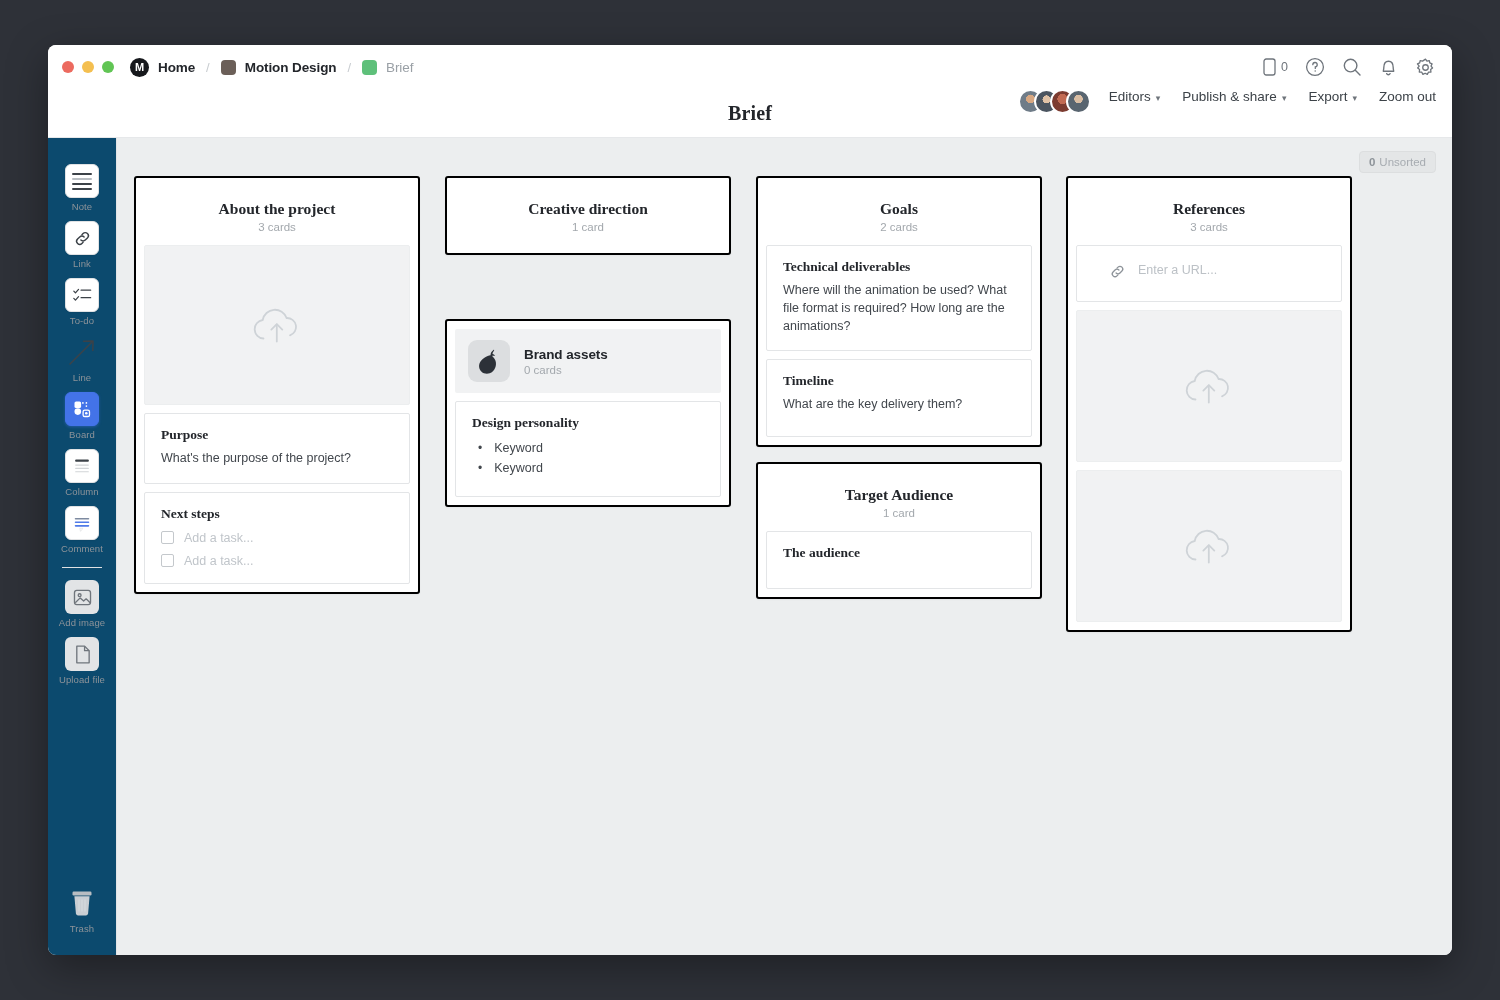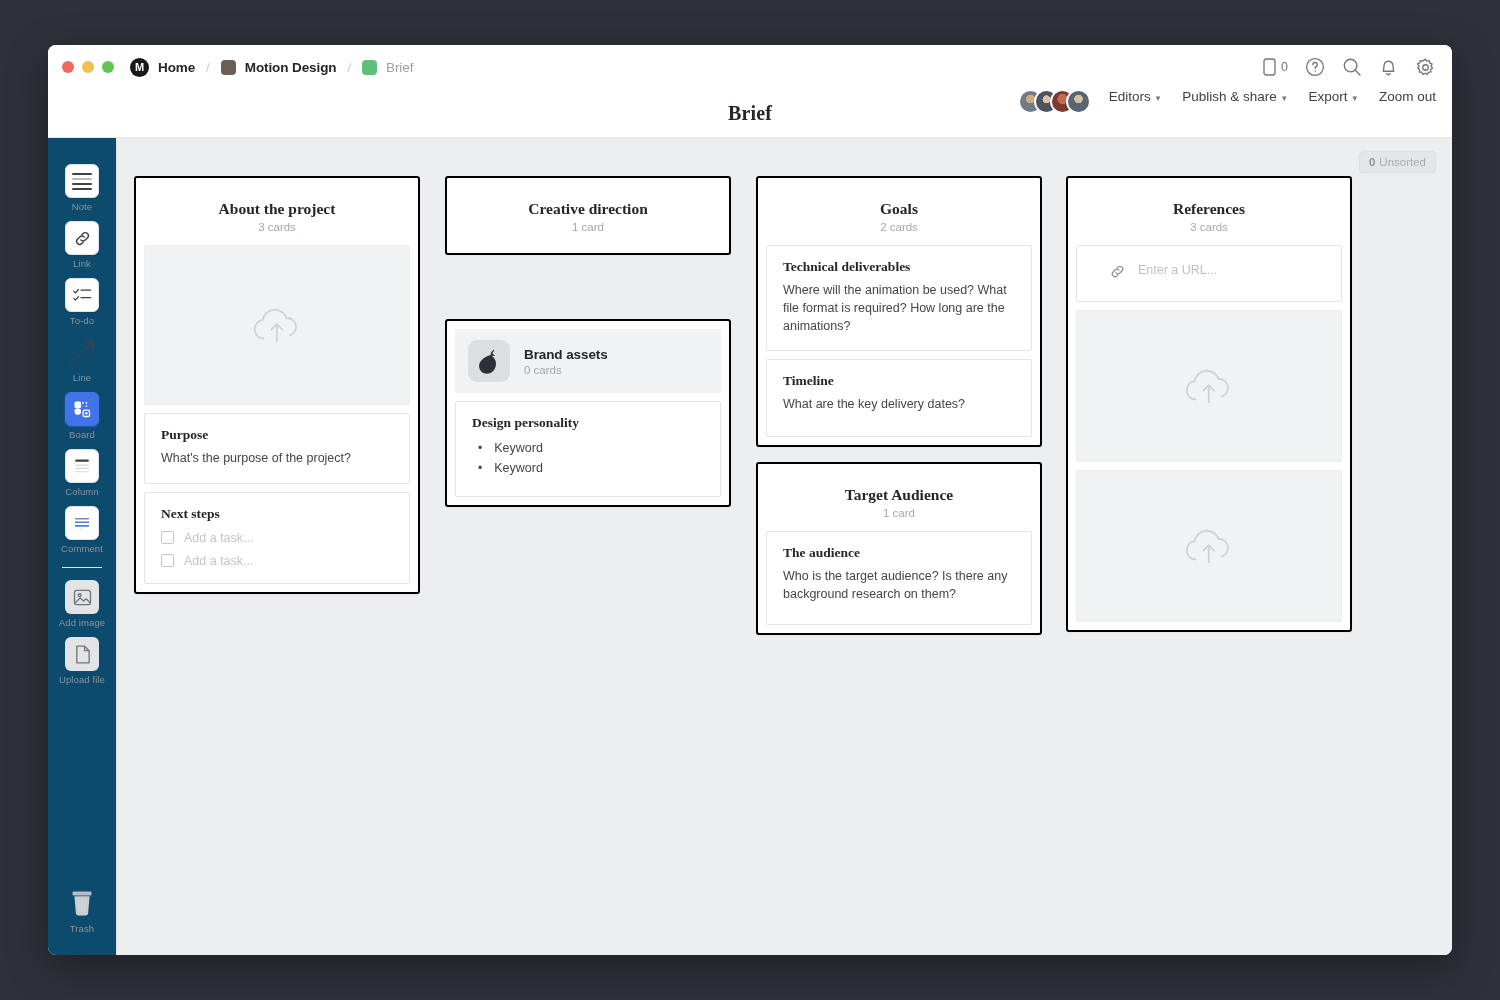--- a/index.html
+++ b/index.html
@@ -528,34 +528,33 @@
             <div class="group-head">
               <div class="group-title">Goals</div>
               <div class="group-sub">2 cards</div>
             </div>
             <div class="card">
               <div class="card-title">Technical deliverables</div>
               <div class="card-text">Where will the animation be used? What file format is required? How long are the animations?</div>
             </div>
             <div class="card" style="padding-bottom:22px;">
               <div class="card-title">Timeline</div>
-              <div class="card-text">What are the key delivery dates?</div>
+              <div class="card-text">What are the key delivery them?</div>
             </div>
           </div>
         </div>
 
         <div class="column" style="left:639px; top:324px; width:286px;">
           <div class="group">
             <div class="group-head">
               <div class="group-title">Target Audience</div>
               <div class="group-sub">1 card</div>
             </div>
             <div class="card" style="padding-bottom:20px;">
               <div class="card-title">The audience</div>
-              <div class="card-text">Who is the target audience? Is there any background research on them?</div>
             </div>
           </div>
         </div>
 
         <div class="column" style="left:949px; top:38px; width:286px;">
           <div class="group">
             <div class="group-head">
               <div class="group-title">References</div>
               <div class="group-sub">3 cards</div>
             </div>

